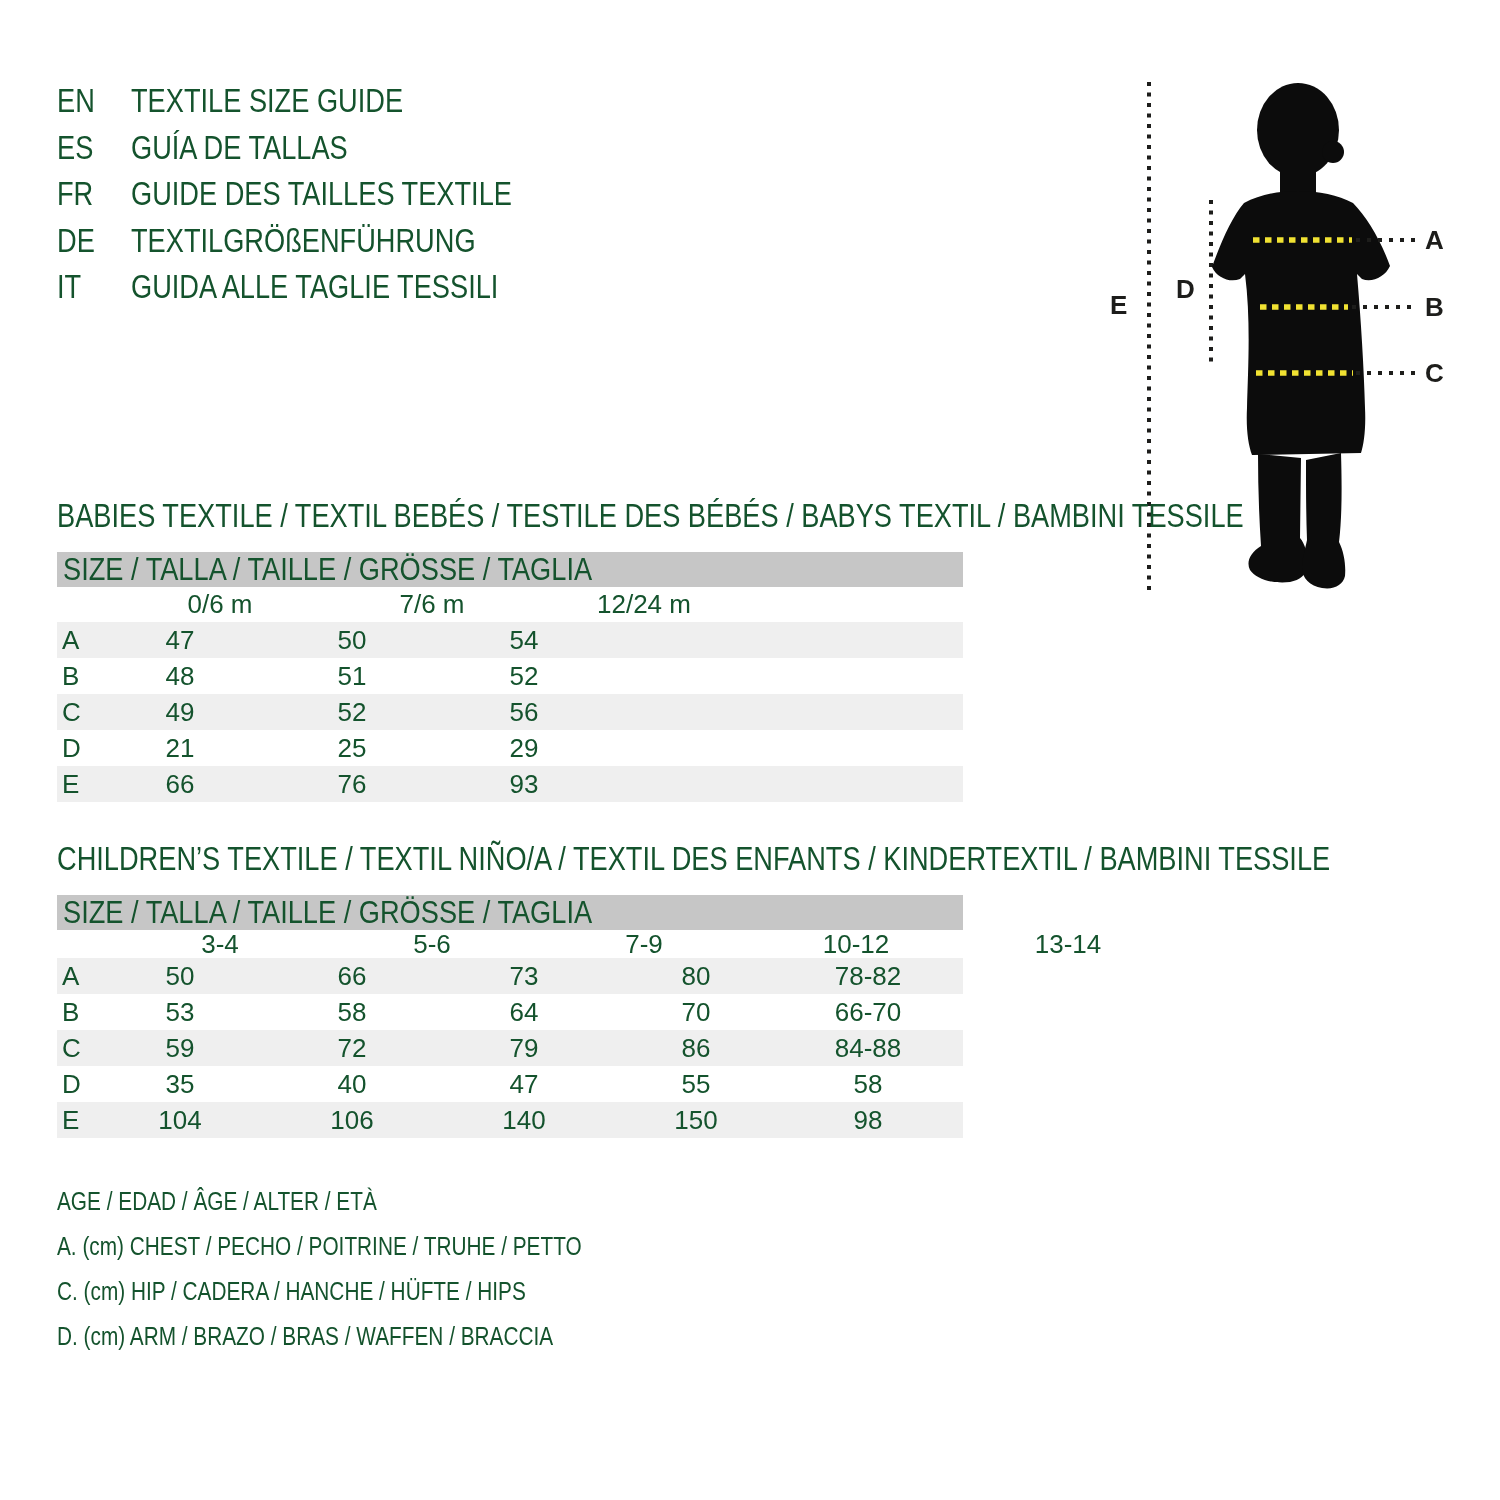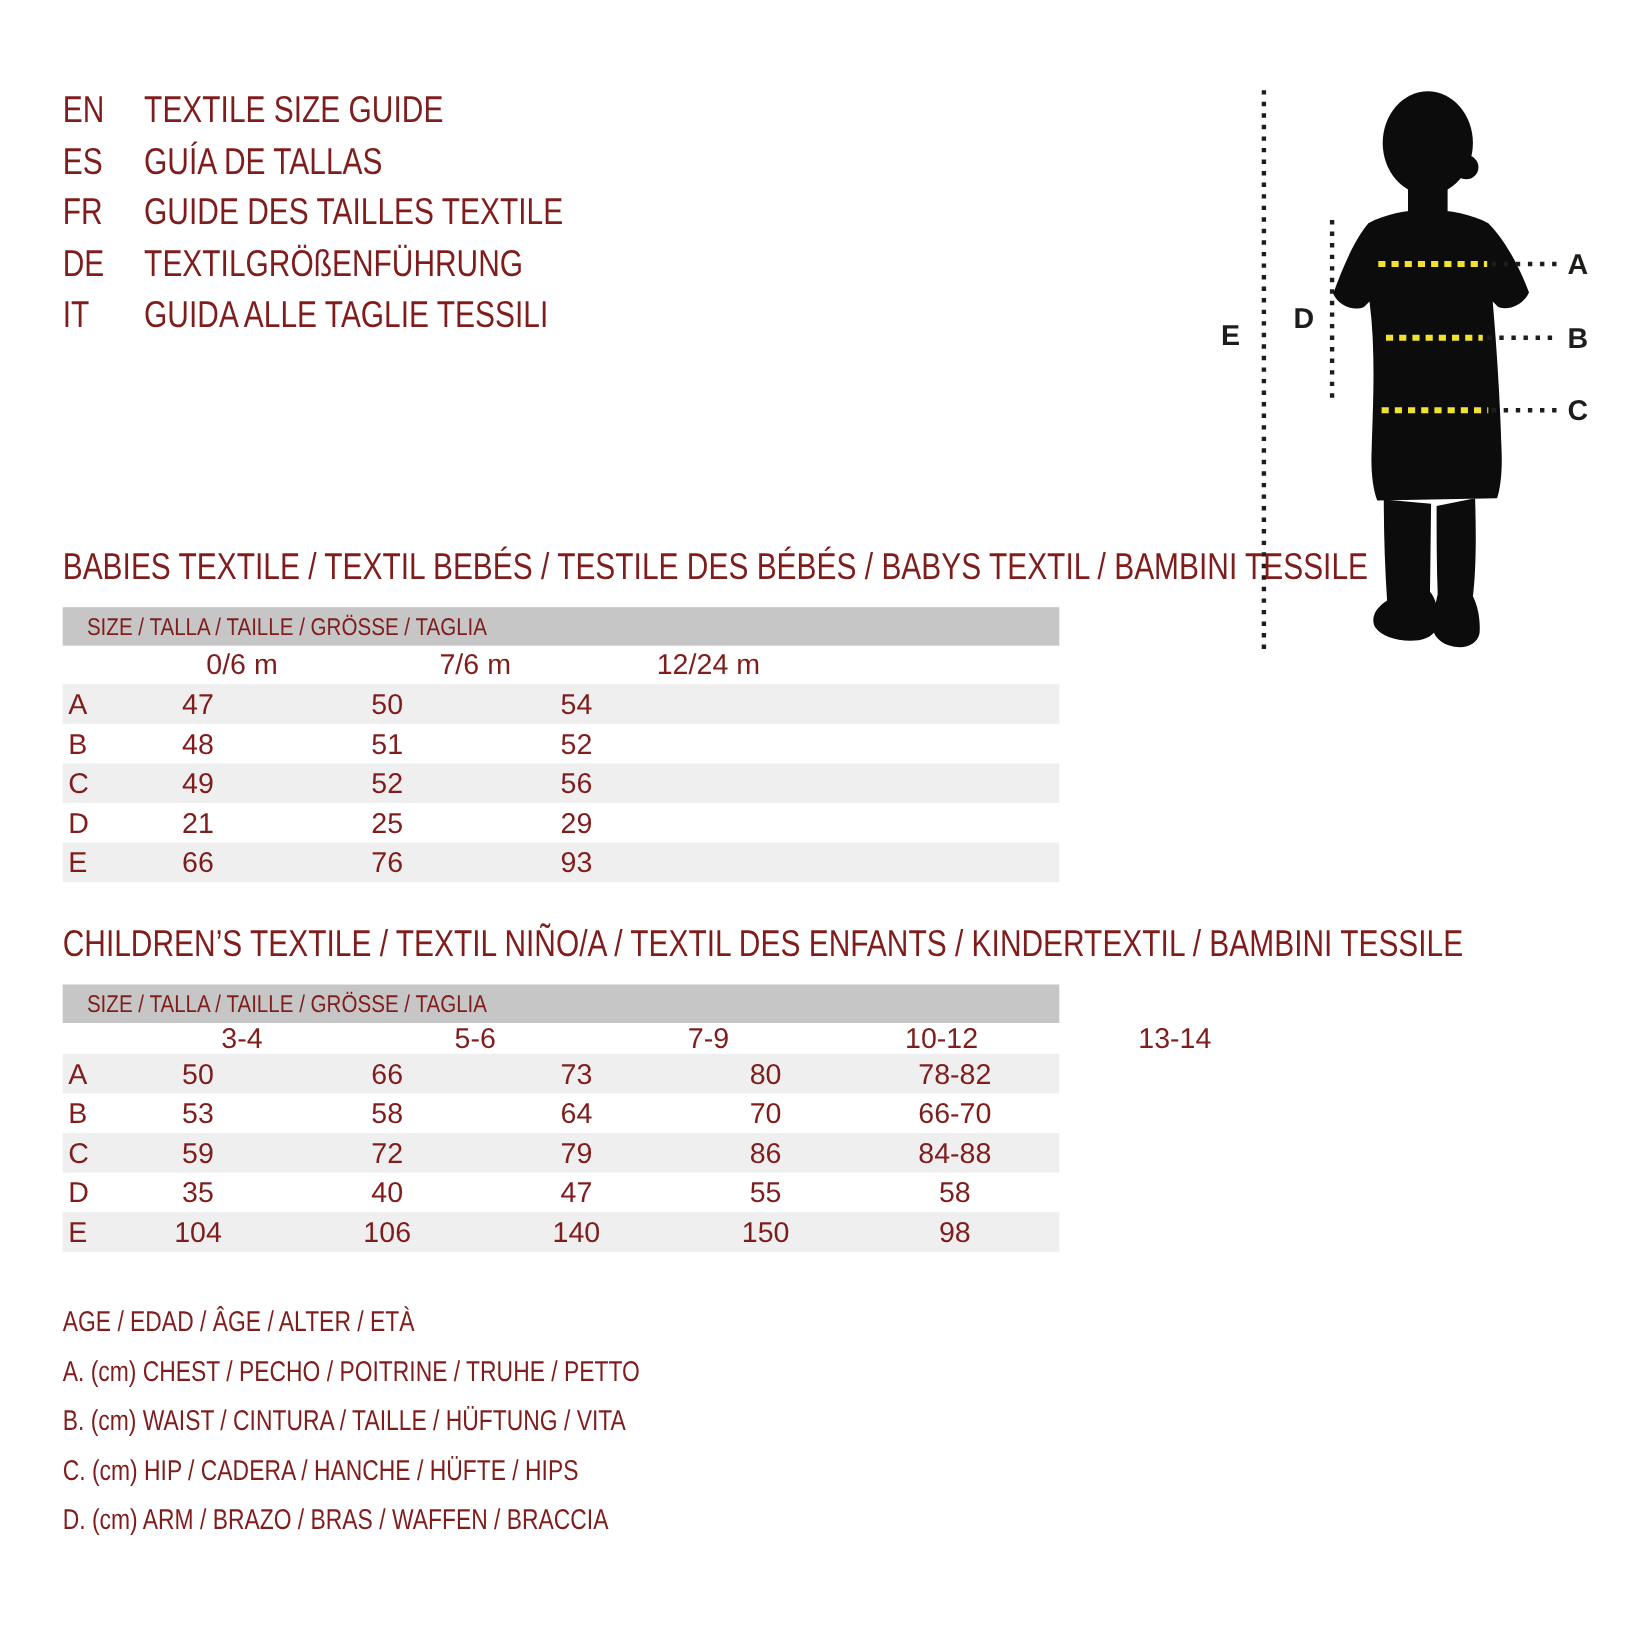--- a/index.html
+++ b/index.html
@@ -1,37 +1,37 @@
 <!DOCTYPE html>
 <html><head>
 <meta charset="utf-8">
 <style>
   html,body{margin:0;padding:0;background:#ffffff;}
   .page{
     position:relative;width:1500px;height:1500px;background:#fff;overflow:hidden;
-    font-family:"Liberation Sans",sans-serif;color:#7f1d1d;
+    font-family:"Liberation Sans",sans-serif;color:#14532d;
   }
   .cond{display:inline-block;transform:scaleX(.8);transform-origin:0 50%;white-space:nowrap;}
   .cond85{display:inline-block;transform:scaleX(.85);transform-origin:0 50%;white-space:nowrap;}
 
   
   .lang-block{position:absolute;left:57px;top:77px;}
   .lang-row{height:46.5px;line-height:46.5px;font-size:34px;white-space:nowrap;}
   .lang-code{display:inline-block;width:74px;vertical-align:top;}
 
   
   .figure-wrap{position:absolute;left:1100px;top:70px;width:360px;height:530px;}
   .fig-label{font:700 26px "Liberation Sans",sans-serif;fill:#1d1d1b;}
 
   
   .section-heading{position:absolute;left:57px;font-size:34px;line-height:34px;white-space:nowrap;}
 
   
   .size-table{position:absolute;left:57px;width:906px;}
-  .size-table .bar{height:35px;line-height:35px;background:#c6c6c6;font-size:22px;padding-left:22px;box-sizing:border-box;}
+  .size-table .bar{height:35px;line-height:35px;background:#c6c6c6;font-size:32px;padding-left:6px;box-sizing:border-box;}
   .size-table .row{display:flex;width:906px;font-size:26px;}
   .size-table .row.head{height:35px;line-height:35px;gap:40px;}
   .size-table.children .row.head{height:28px;line-height:28px;}
   .size-table .row.data{height:36px;line-height:36px;}
   .size-table .row.shade{background:#efefef;}
   .size-table .cell{width:172px;text-align:center;flex:0 0 auto;}
   .size-table .cell.label{width:37px;text-align:left;padding-left:5px;box-sizing:border-box;}
 
   
   .legend{position:absolute;left:57px;top:1179px;}
@@ -216,18 +216,17 @@
       <span class="cell">106</span>
       <span class="cell">140</span>
       <span class="cell">150</span>
       <span class="cell">98</span>
     </div>
   </div>
 
   <div class="legend">
     <div class="legend-line"><span class="cond">AGE / EDAD / ÂGE / ALTER / ETÀ</span></div>
     <div class="legend-line"><span class="cond">A. (cm) CHEST / PECHO / POITRINE / TRUHE / PETTO</span></div>
-    <div class="legend-line"><span class="cond">B. (cm) WAIST / CINTURA / TAILLE / HÜFTUNG / VITA</span></div>
     <div class="legend-line"><span class="cond">C. (cm) HIP / CADERA / HANCHE / HÜFTE / HIPS</span></div>
     <div class="legend-line"><span class="cond">D. (cm) ARM / BRAZO / BRAS / WAFFEN / BRACCIA</span></div>
   </div>
 
 </div>
 
 </body></html>

